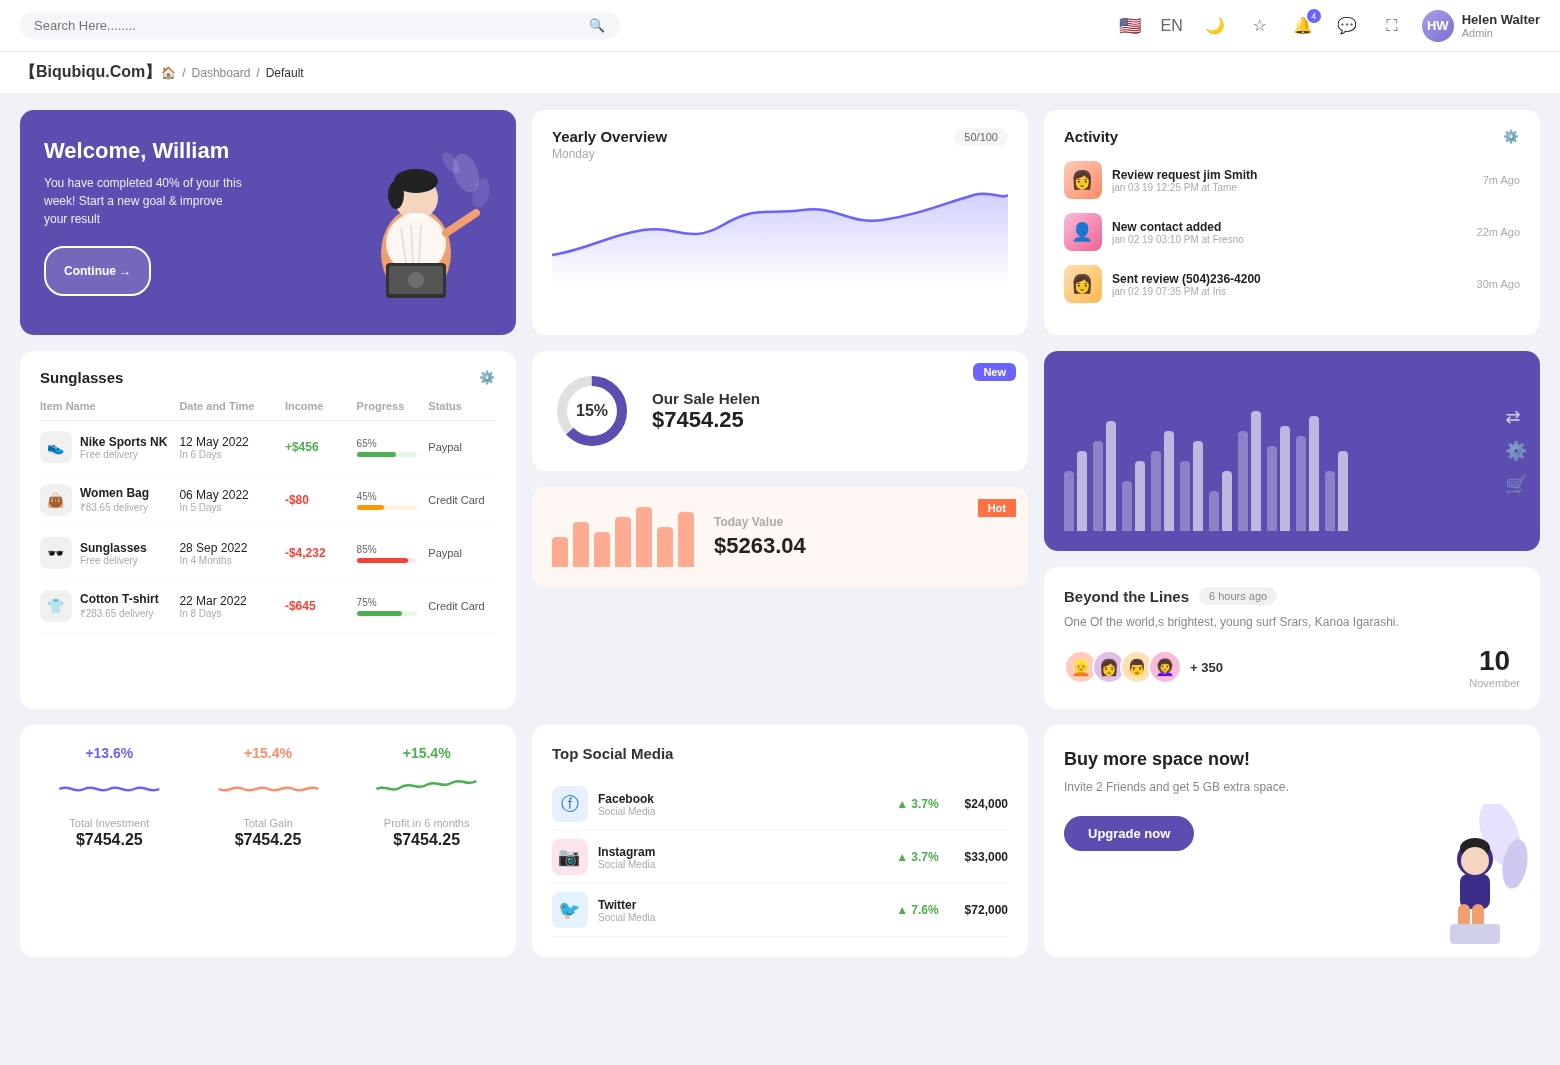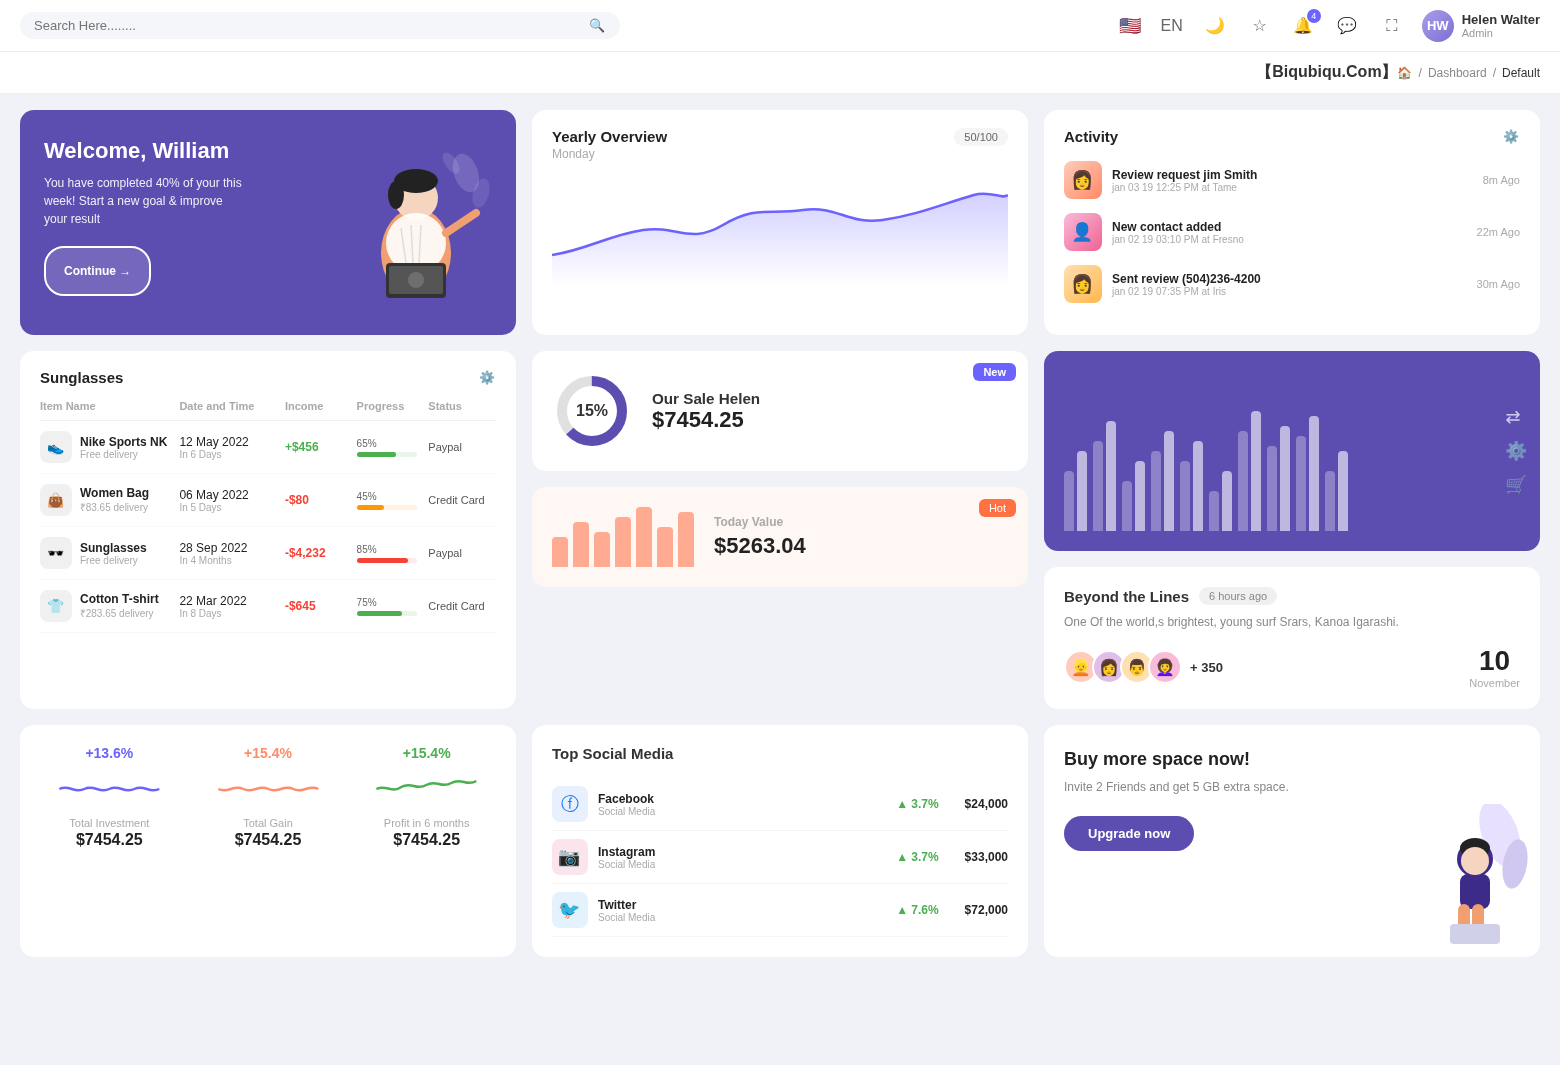--- a/index.html
+++ b/index.html
@@ -22,21 +22,21 @@
     .nav-icon { width: 28px; height: 28px; display: flex; align-items: center; justify-content: center; cursor: pointer; color: #666; font-size: 16px; position: relative; }
     .badge { position: absolute; top: -3px; right: -3px; background: #6c63ff; color: #fff; border-radius: 50%; width: 14px; height: 14px; font-size: 9px; display: flex; align-items: center; justify-content: center; }
     .user-info { display: flex; align-items: center; gap: 8px; }
     .avatar-img { width: 32px; height: 32px; border-radius: 50%; background: linear-gradient(135deg, #a89fe8, #7c6fd4); display: flex; align-items: center; justify-content: center; color: #fff; font-size: 13px; font-weight: bold; }
     .user-name { font-weight: 600; font-size: 13px; }
     .user-role { font-size: 11px; color: #999; }
     .flag { font-size: 18px; }
 
     
     .breadcrumb-bar {
-      background: #fff; padding: 10px 20px; display: flex; align-items: center; justify-content: flex-end;
+      background: #fff; padding: 10px 20px; display: flex; align-items: center; justify-content: flex-start;
       border-bottom: 1px solid #eee;
     }
     .brand { font-size: 16px; font-weight: 700; color: #333; }
     .breadcrumb { display: flex; align-items: center; gap: 6px; font-size: 12px; color: #888; }
     .breadcrumb a { color: #888; text-decoration: none; }
     .breadcrumb .active { color: #333; }
 
     
     .main { padding: 16px 20px; display: grid; grid-template-columns: 1fr 1fr 1fr; gap: 16px; }
 
@@ -110,21 +110,21 @@
     }
     .sale-badge { position: absolute; top: 12px; right: 12px; background: #6c63ff; color: #fff; border-radius: 6px; padding: 3px 10px; font-size: 11px; font-weight: 600; }
     .donut-wrapper { position: relative; width: 80px; height: 80px; flex-shrink: 0; }
     .donut-label { position: absolute; top: 50%; left: 50%; transform: translate(-50%, -50%); font-size: 16px; font-weight: 700; color: #333; }
     .sale-value { font-size: 22px; font-weight: 800; color: #222; }
 
     
     .today-card {
       background: #fff7f3; border-radius: 14px; padding: 20px; display: flex; align-items: center; gap: 20px; position: relative;
     }
-    .hot-badge { position: absolute; top: 12px; right: 12px; background: #ff7043; color: #fff; border-radius: 6px; padding: 3px 10px; font-size: 11px; font-weight: 400; }
+    .hot-badge { position: absolute; top: 12px; right: 12px; background: #ff7043; color: #fff; border-radius: 0; padding: 3px 10px; font-size: 11px; font-weight: 700; }
     .bar-chart { display: flex; align-items: flex-end; gap: 5px; height: 60px; }
     .bar { width: 16px; border-radius: 4px 4px 0 0; background: #ffab91; }
 
     
     .right-col { display: flex; flex-direction: column; gap: 16px; }
 
     
     .bar-chart-card {
       background: #5c4db1; border-radius: 14px; padding: 20px; height: 200px; position: relative; overflow: hidden;
     }
@@ -280,21 +280,21 @@
     <div class="activity-header">
       <div class="card-title">Activity</div>
       <span class="gear-icon-svg">⚙️</span>
     </div>
     <div class="activity-item">
       <div class="activity-avatar" style="background: linear-gradient(135deg,#ffccbc,#ff8a65); display:flex;align-items:center;justify-content:center;font-size:18px;">👩</div>
       <div class="activity-info">
         <div class="activity-name">Review request jim Smith</div>
         <div class="activity-time-detail">jan 03 19 12:25 PM at Tame</div>
       </div>
-      <div class="activity-time">8m Ago</div>
+      <div class="activity-time">7m Ago</div>
     </div>
     <div class="activity-item">
       <div class="activity-avatar" style="background: linear-gradient(135deg,#f8bbd9,#f06292); display:flex;align-items:center;justify-content:center;font-size:18px;">👤</div>
       <div class="activity-info">
         <div class="activity-name">New contact added</div>
         <div class="activity-time-detail">jan 02 19 03:10 PM at Fresno</div>
       </div>
       <div class="activity-time">22m Ago</div>
     </div>
     <div class="activity-item">

